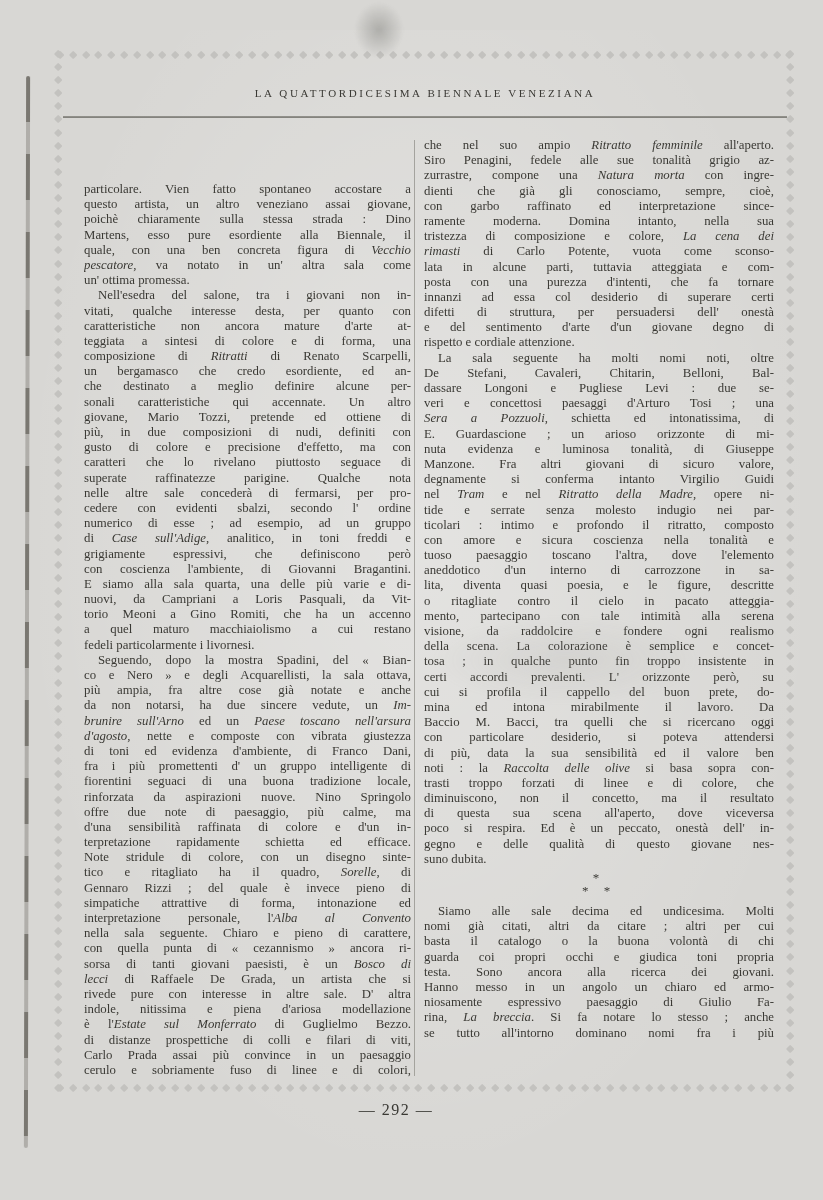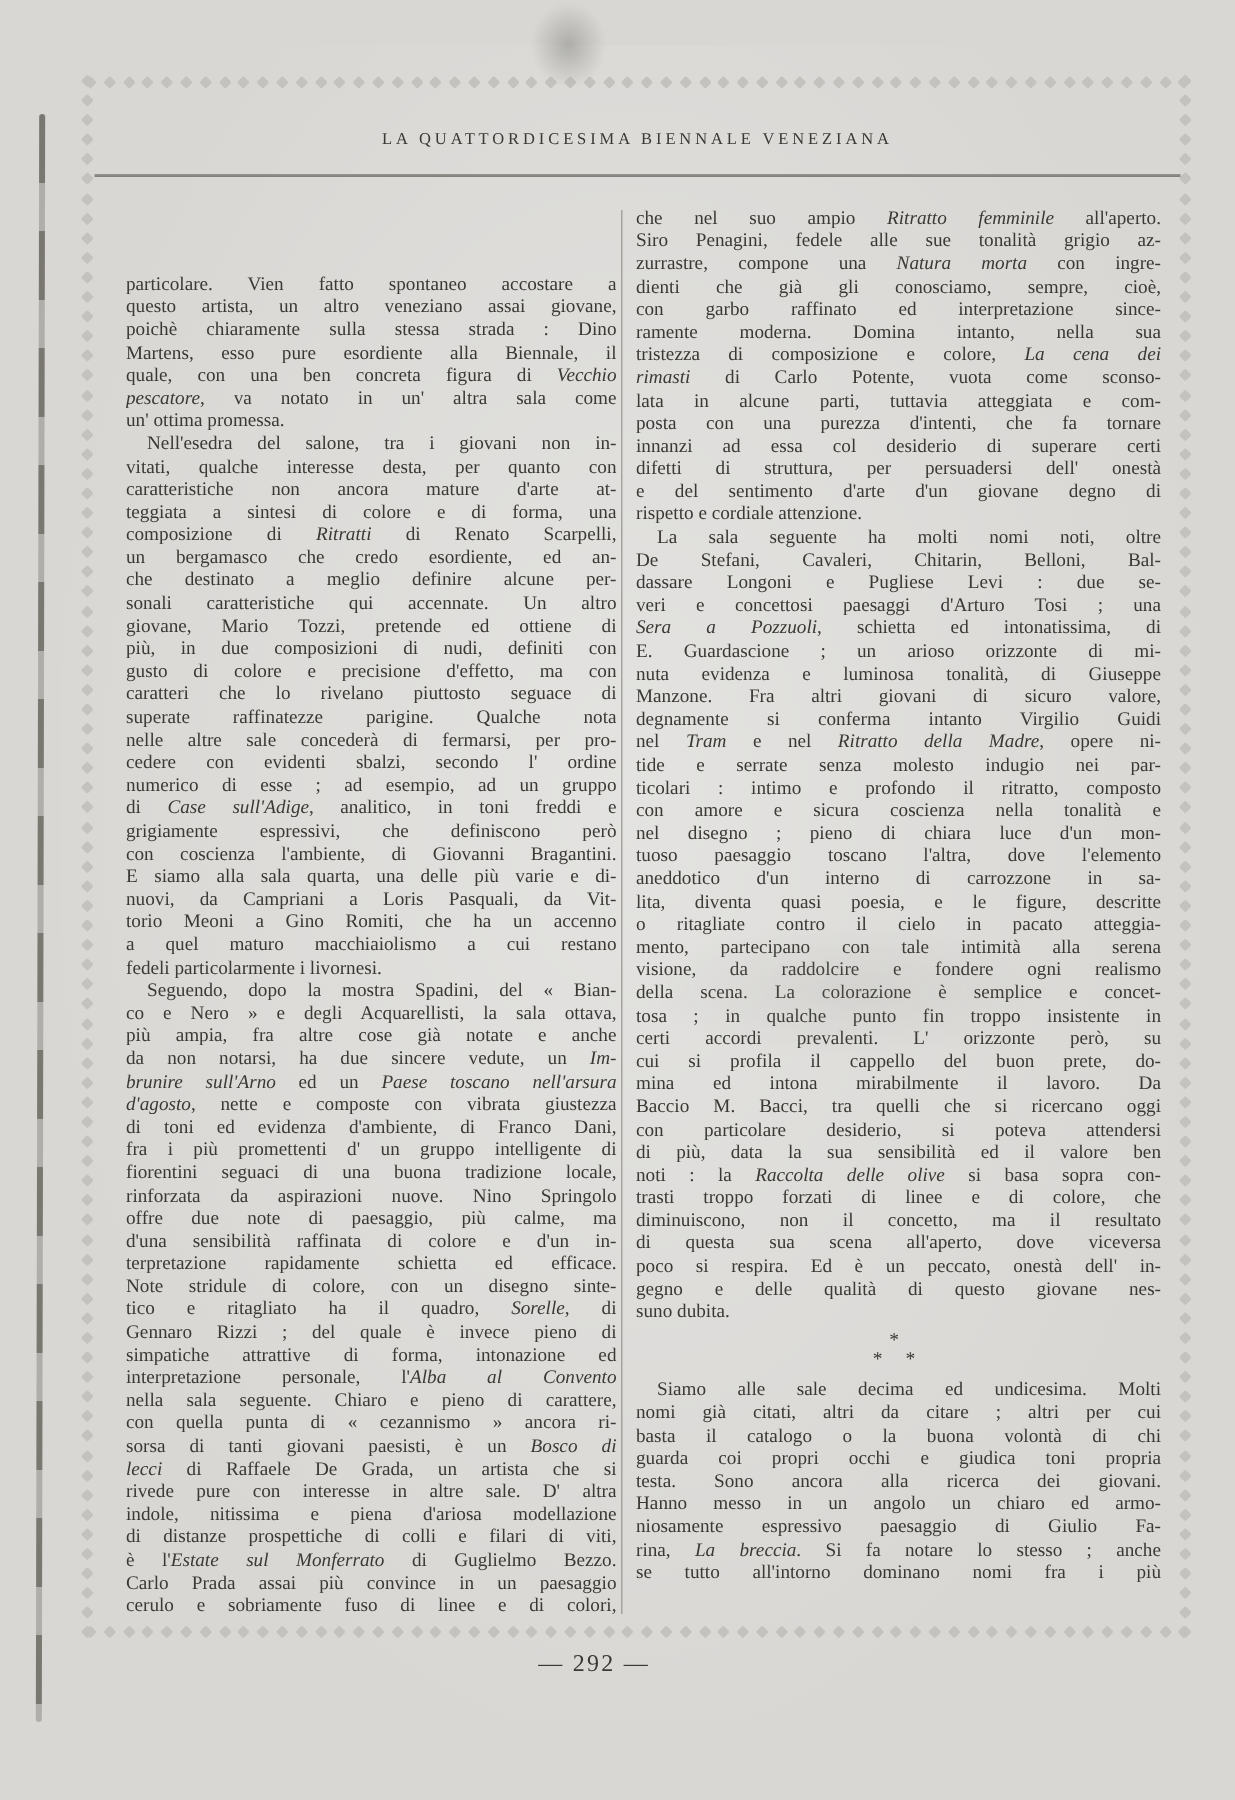--- a/index.html
+++ b/index.html
@@ -430,22 +430,22 @@
         <div class="line">tico e ritagliato ha il quadro, <i>Sorelle</i>, di</div>
         <div class="line">Gennaro Rizzi ; del quale è invece pieno di</div>
         <div class="line">simpatiche attrattive di forma, intonazione ed</div>
         <div class="line">interpretazione personale, l'<i>Alba al Convento</i></div>
         <div class="line">nella sala seguente. Chiaro e pieno di carattere,</div>
         <div class="line">con quella punta di « cezannismo » ancora ri-</div>
         <div class="line">sorsa di tanti giovani paesisti, è un <i>Bosco di</i></div>
         <div class="line"><i>lecci</i> di Raffaele De Grada, un artista che si</div>
         <div class="line">rivede pure con interesse in altre sale. D' altra</div>
         <div class="line">indole, nitissima e piena d'ariosa modellazione</div>
+        <div class="line">è l'<i>Estate sul Monferrato</i> di Guglielmo Bezzo.</div>
         <div class="line">di distanze prospettiche di colli e filari di viti,</div>
-        <div class="line">è l'<i>Estate sul Monferrato</i> di Guglielmo Bezzo.</div>
         <div class="line">Carlo Prada assai più convince in un paesaggio</div>
         <div class="line">cerulo e sobriamente fuso di linee e di colori,</div>
       </div>
     </div>
   <div class="col-divider"></div>
   <div class="col" id="col-right">
       <div class="paragraph">
         <div class="line">che nel suo ampio <i>Ritratto femminile</i> all'aperto.</div>
         <div class="line">Siro Penagini, fedele alle sue tonalità grigio az-</div>
         <div class="line">zurrastre, compone una <i>Natura morta</i> con ingre-</div>
@@ -468,21 +468,20 @@
         <div class="line">veri e concettosi paesaggi d'Arturo Tosi ; una</div>
         <div class="line"><i>Sera a Pozzuoli</i>, schietta ed intonatissima, di</div>
         <div class="line">E. Guardascione ; un arioso orizzonte di mi-</div>
         <div class="line">nuta evidenza e luminosa tonalità, di Giuseppe</div>
         <div class="line">Manzone. Fra altri giovani di sicuro valore,</div>
         <div class="line">degnamente si conferma intanto Virgilio Guidi</div>
         <div class="line">nel <i>Tram</i> e nel <i>Ritratto della Madre</i>, opere ni-</div>
         <div class="line">tide e serrate senza molesto indugio nei par-</div>
         <div class="line">ticolari : intimo e profondo il ritratto, composto</div>
         <div class="line">con amore e sicura coscienza nella tonalità e</div>
-        <div class="line">nel disegno ; pieno di chiara luce d'un mon-</div>
         <div class="line">tuoso paesaggio toscano l'altra, dove l'elemento</div>
         <div class="line">aneddotico d'un interno di carrozzone in sa-</div>
         <div class="line">lita, diventa quasi poesia, e le figure, descritte</div>
         <div class="line">o ritagliate contro il cielo in pacato atteggia-</div>
         <div class="line">mento, partecipano con tale intimità alla serena</div>
         <div class="line">visione, da raddolcire e fondere ogni realismo</div>
         <div class="line">della scena. La colorazione è semplice e concet-</div>
         <div class="line">tosa ; in qualche punto fin troppo insistente in</div>
         <div class="line">certi accordi prevalenti. L' orizzonte però, su</div>
         <div class="line">cui si profila il cappello del buon prete, do-</div>

